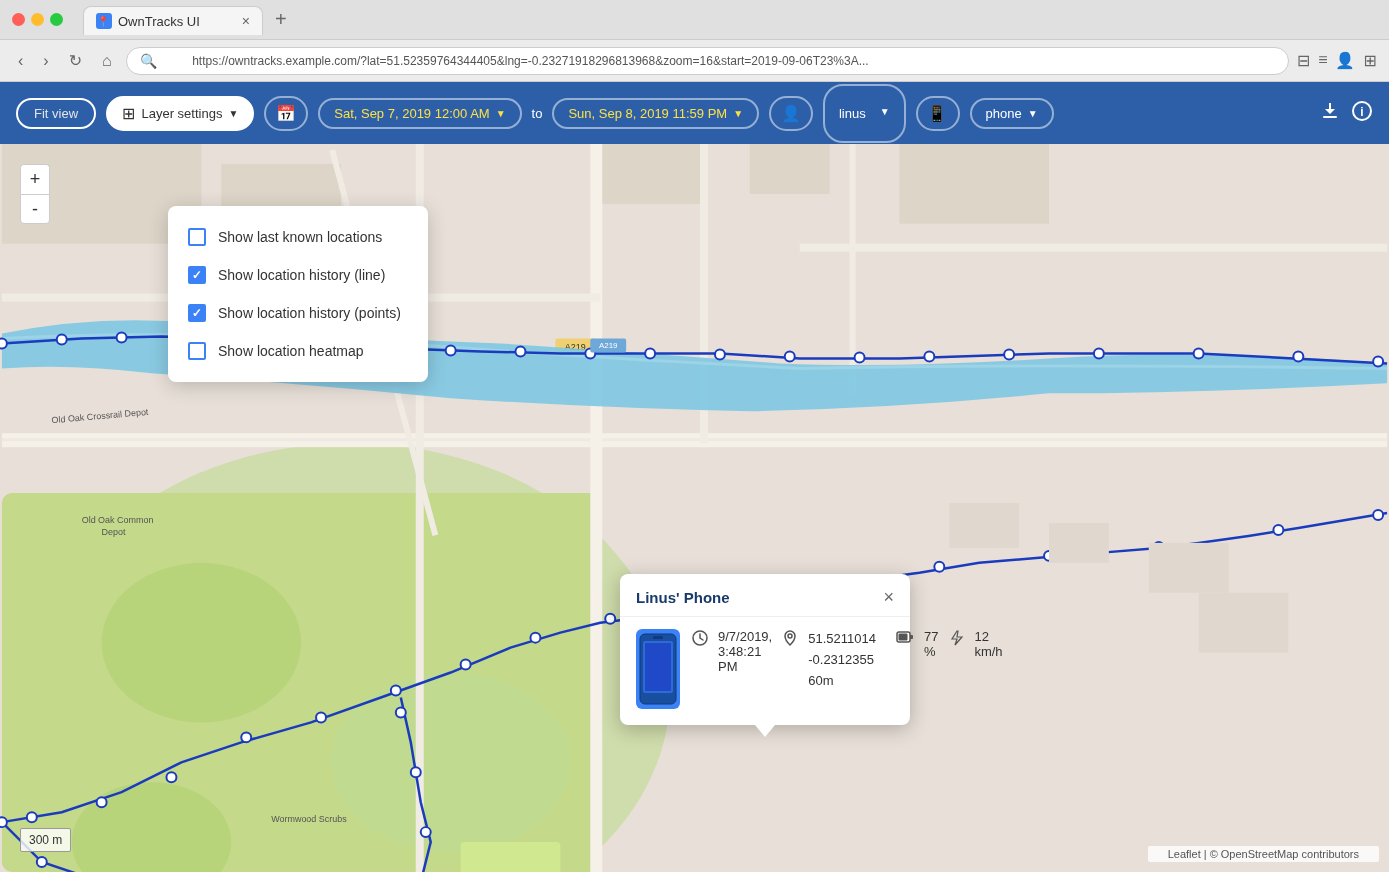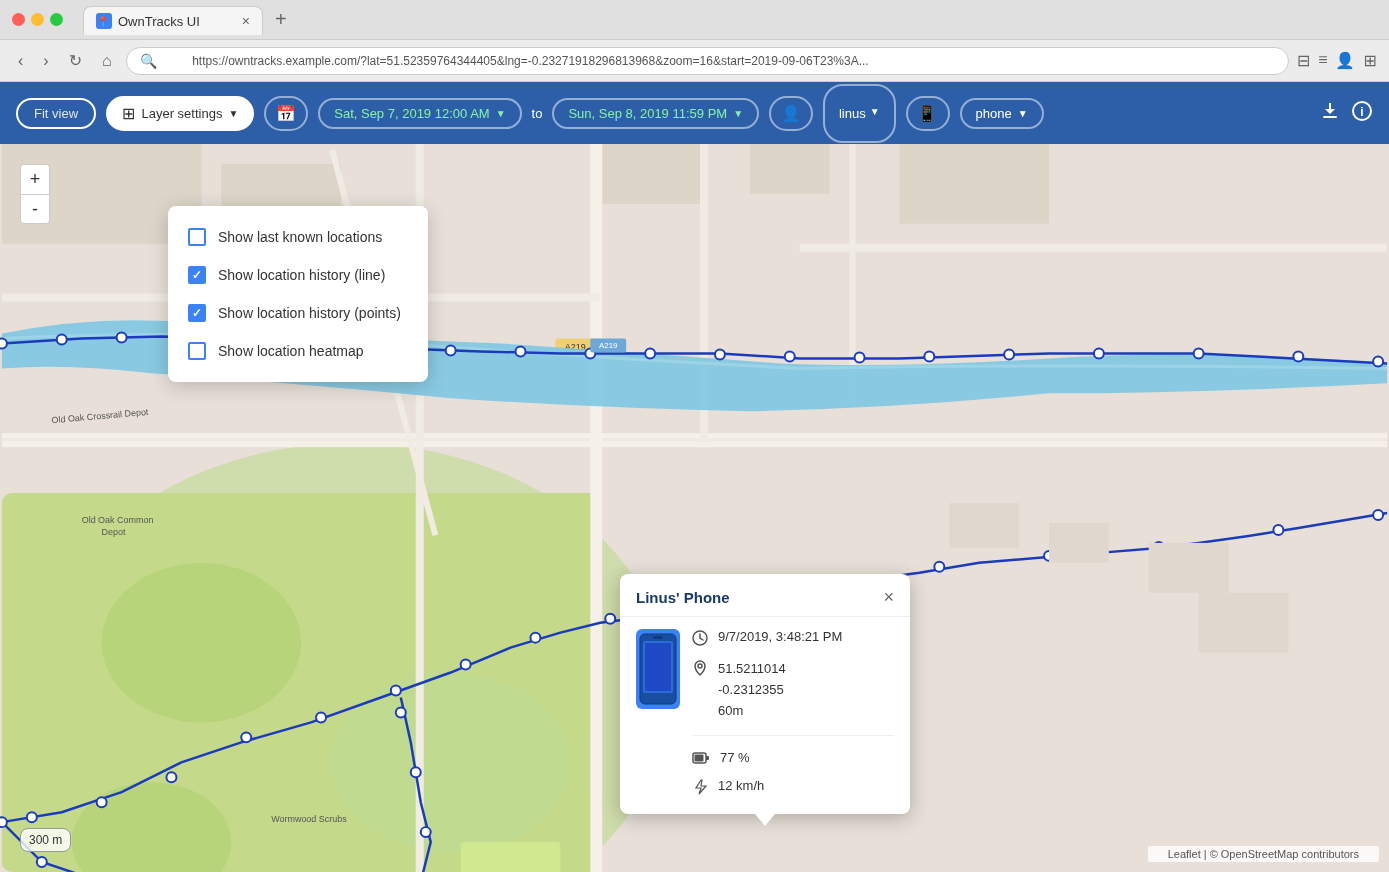--- a/index.html
+++ b/index.html
@@ -23,24 +23,24 @@
     .nav-btn { background: none; border: none; color: #666; cursor: pointer; font-size: 16px; padding: 4px 6px; border-radius: 4px; }
     .url-bar { flex: 1; background: white; border: 1px solid #ccc; border-radius: 20px; padding: 5px 14px; font-size: 13px; color: #333; display: flex; align-items: center; gap: 6px; }
     .url-text { font-size: 12px; color: #555; overflow: hidden; white-space: nowrap; text-overflow: ellipsis; margin-left: 28px; }
     .nav-icons { display: flex; gap: 8px; margin-left: auto; color: #666; font-size: 16px; }
 
     
     .app-toolbar { height: 62px; background: #2c5fa8; display: flex; align-items: center; gap: 10px; padding: 0 16px; }
     .toolbar-btn { background: transparent; border: 2px solid white; border-radius: 20px; color: #e5e5e5; padding: 6px 16px; font-size: 13px; cursor: pointer; white-space: nowrap; }
     .layer-btn { background: white; border: 2px solid white; border-radius: 20px; color: #333; padding: 6px 14px; font-size: 13px; cursor: pointer; display: flex; align-items: center; gap: 6px; white-space: nowrap; position: relative; }
     .calendar-btn { background: transparent; border: 2px solid rgba(255,255,255,0.5); border-radius: 20px; color: white; padding: 6px 10px; cursor: pointer; font-size: 16px; }
-    .date-btn { background: transparent; border: 2px solid rgba(255,255,255,0.5); border-radius: 20px; color: #86efac; padding: 6px 14px; font-size: 13px; cursor: pointer; display: flex; align-items: center; gap: 6px; white-space: nowrap; }
+    .date-btn { background: transparent; border: 2px solid rgba(255,255,255,0.5); border-radius: 20px; color: #fde047; padding: 6px 14px; font-size: 13px; cursor: pointer; display: flex; align-items: center; gap: 6px; white-space: nowrap; }
     .to-label { color: white; font-size: 13px; }
     .user-btn { background: transparent; border: 2px solid rgba(255,255,255,0.5); border-radius: 20px; color: white; padding: 6px 10px; cursor: pointer; font-size: 16px; }
-    .user-select { background: transparent; border: 2px solid rgba(255,255,255,0.5); border-radius: 20px; color: white; padding: 20px 14px; font-size: 13px; cursor: pointer; display: flex; align-items: flex-start; gap: 4px; }
+    .user-select { background: transparent; border: 2px solid rgba(255,255,255,0.5); border-radius: 20px; color: white; padding: 20px 14px; font-size: 13px; cursor: pointer; display: flex; align-items: flex-start; gap: 14px; }
     .device-btn { background: transparent; border: 2px solid rgba(255,255,255,0.5); border-radius: 20px; color: white; padding: 6px 10px; cursor: pointer; font-size: 16px; }
     .phone-select { background: transparent; border: 2px solid rgba(255,255,255,0.5); border-radius: 20px; color: white; padding: 6px 14px; font-size: 13px; cursor: pointer; display: flex; align-items: center; gap: 6px; }
     .toolbar-spacer { flex: 1; }
     .download-btn { color: white; background: none; border: none; cursor: pointer; font-size: 20px; }
     .info-btn { color: white; background: none; border: none; cursor: pointer; font-size: 20px; }
     .chevron { font-size: 10px; }
 
     
     .map-container { flex: 1; position: relative; overflow: hidden; background: #e8e0d8; }
 
@@ -61,29 +61,29 @@
     .checkbox.unchecked { background: white; }
     .check-mark { color: white; font-size: 12px; font-weight: bold; }
 
     
     .popup { position: absolute; top: 430px; left: 620px; background: #ffffff; border-radius: 8px; box-shadow: 0 4px 20px rgba(0,0,0,0.25); width: 290px; z-index: 300; }
     .popup-header { display: flex; align-items: center; justify-content: space-between; padding: 14px 16px 10px; border-bottom: 1px solid #eee; }
     .popup-title { font-weight: 600; font-size: 15px; color: #1a3a6b; }
     .popup-close { background: none; border: none; cursor: pointer; font-size: 18px; color: #666; line-height: 1; }
     .popup-body { padding: 12px 16px 16px; display: flex; gap: 12px; }
     .popup-phone-icon { width: 44px; height: 80px; background: #3b82f6; border-radius: 6px; display: flex; align-items: center; justify-content: center; flex-shrink: 0; position: relative; }
-    .popup-info { flex: 1; display: flex; flex-direction: column; gap: 10px; }
+    .popup-info { flex: 1; display: flex; flex-direction: row; gap: 10px; }
     .popup-row { display: flex; align-items: flex-start; gap: 10px; font-size: 13px; color: #333; }
     .popup-icon { font-size: 15px; color: #555; margin-top: 1px; flex-shrink: 0; }
     .popup-coords { line-height: 1.6; }
     .popup-divider { height: 1px; background: #eee; margin: 4px 0; }
     .popup-tail { position: absolute; bottom: -12px; left: 50%; transform: translateX(-50%); width: 0; height: 0; border-left: 10px solid transparent; border-right: 10px solid transparent; border-top: 12px solid white; }
 
     
-    .scale-bar { position: absolute; bottom: 20px; left: 20px; background: rgba(255,255,255,0.8); border: 1px solid #999; padding: 4px 8px; font-size: 12px; color: #333; border-radius: 8px; z-index: 100; }
+    .scale-bar { position: absolute; bottom: 20px; left: 20px; background: rgba(255,255,255,0.8); border: 1px solid #999; padding: 4px 8px; font-size: 12px; color: #333; border-radius: 2px; z-index: 100; }
 
     
     .attribution { position: absolute; bottom: 10px; right: 10px; font-size: 11px; color: #555; background: rgba(255,255,255,0.8); padding: 2px 20px; border-radius: 2px; z-index: 100; }
   </style>
 </head>
 <body>
 
 <div class="browser-frame">
 
   <div class="title-bar">

